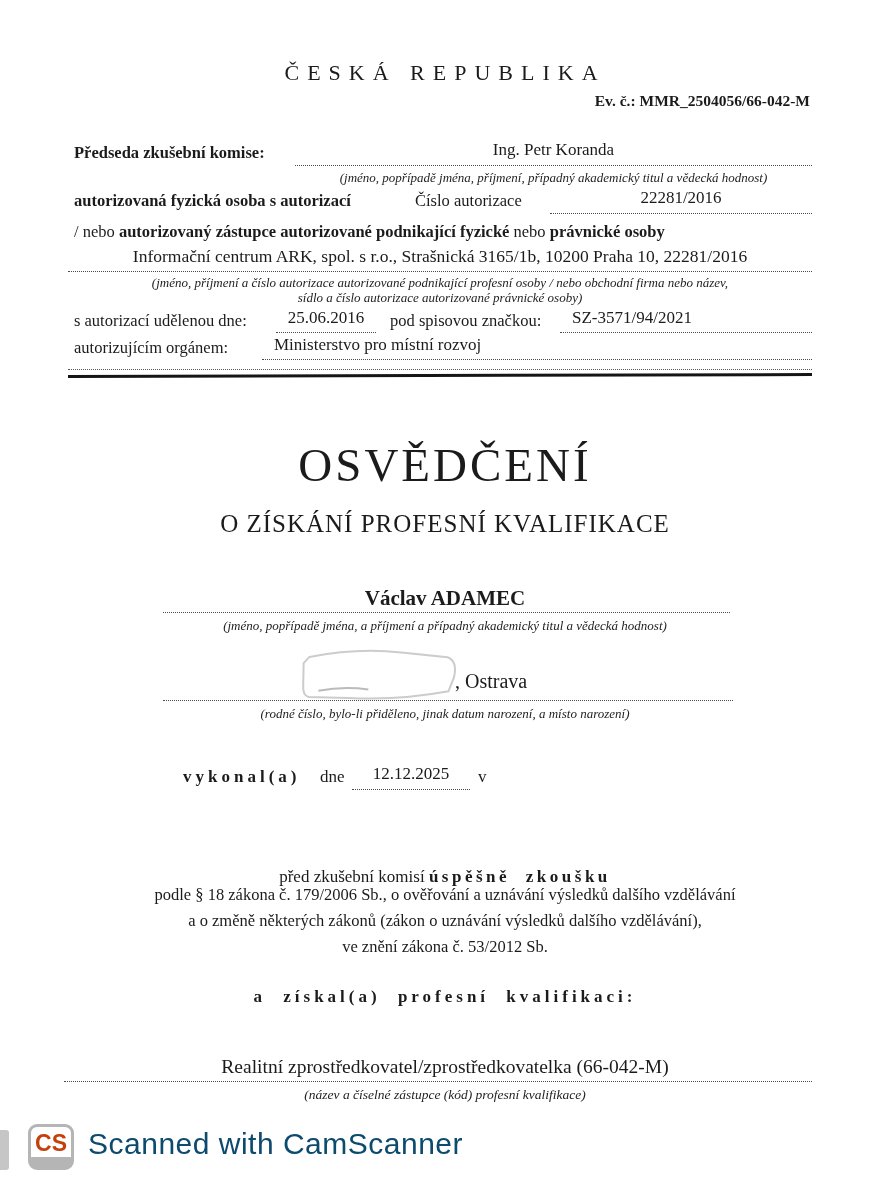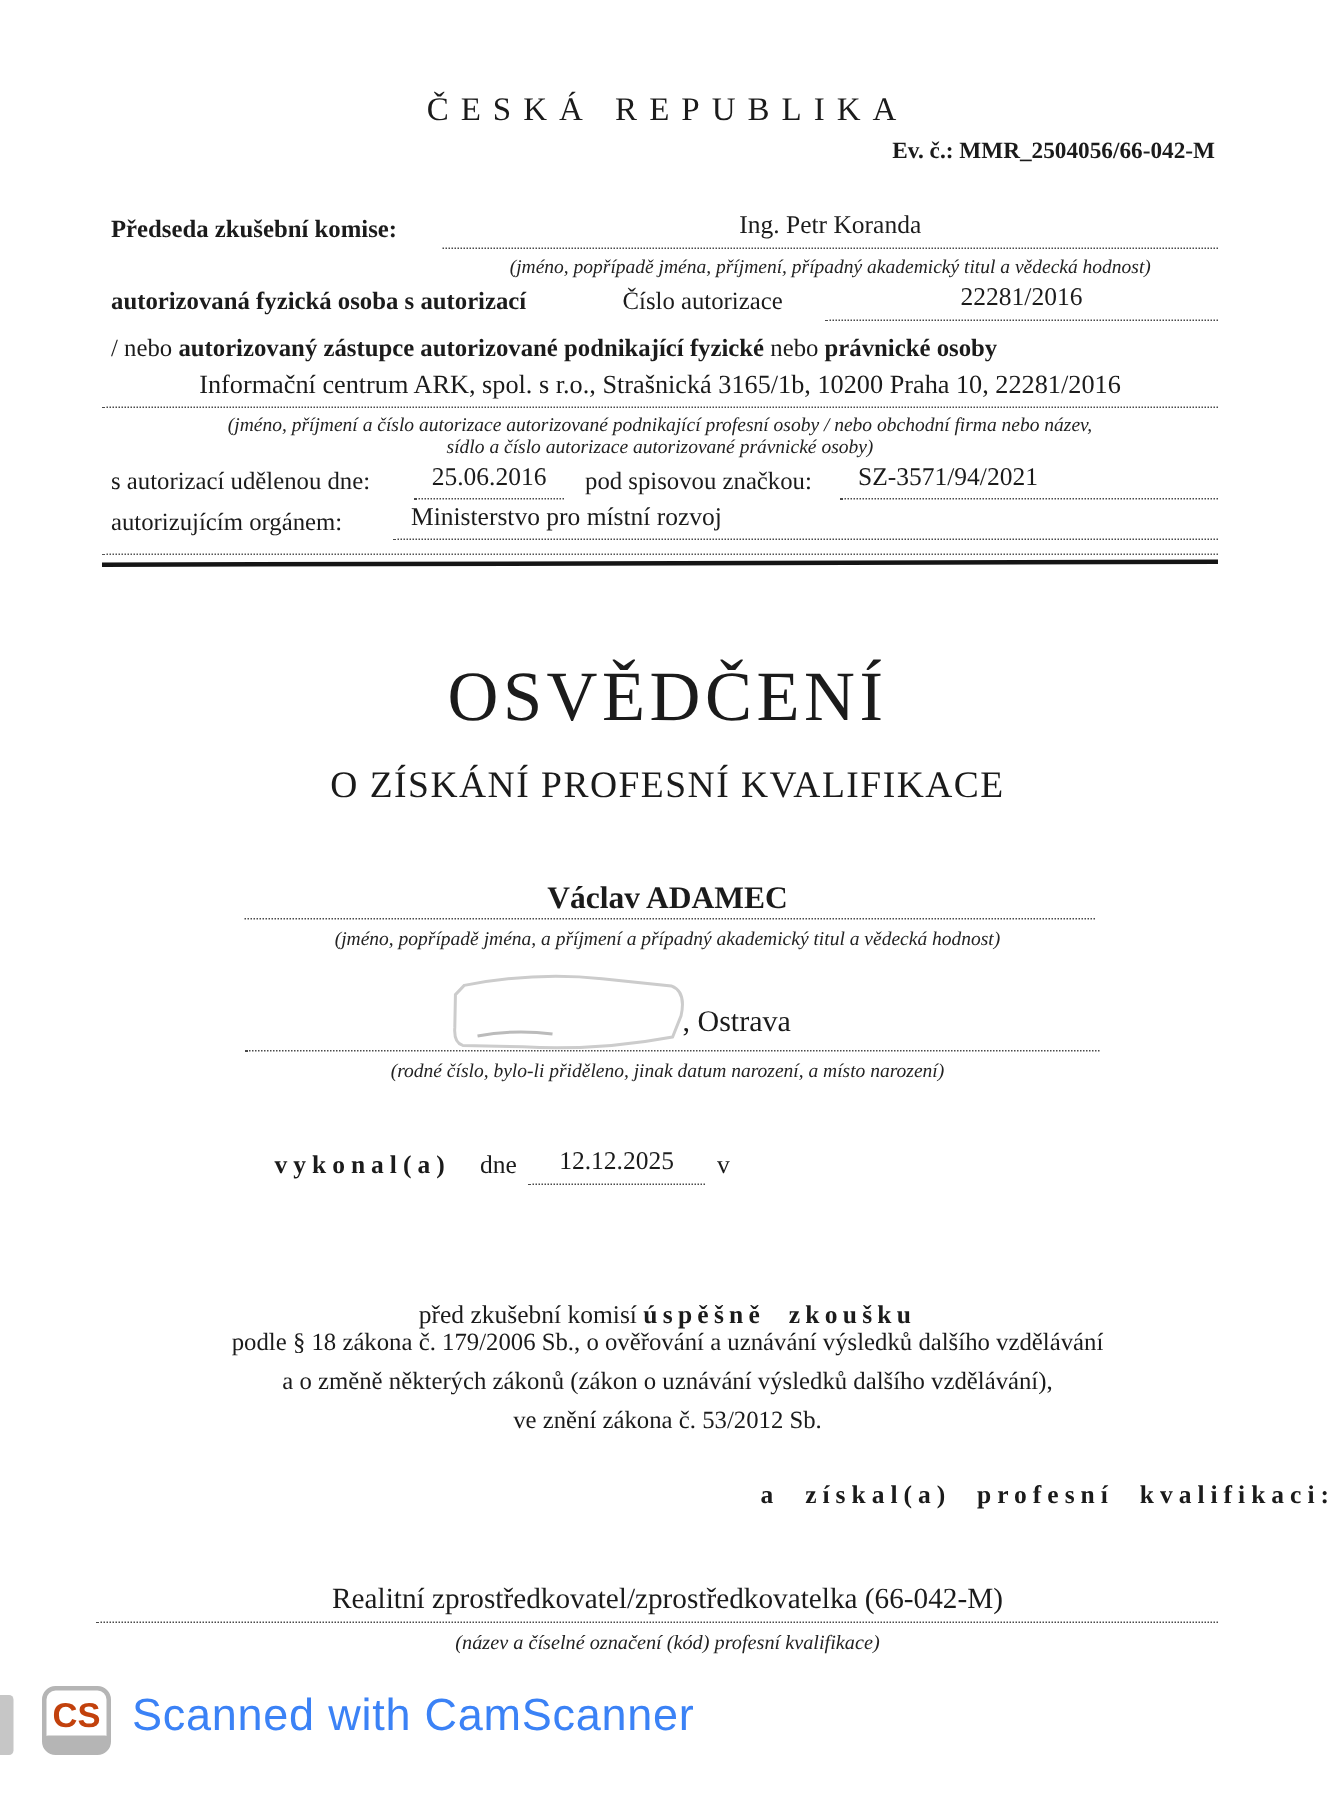--- a/index.html
+++ b/index.html
@@ -59,21 +59,21 @@
     background: #b5b5b5; border-radius: 2px 2px 7px 7px;
   }
   .cs-edge {
     position: absolute; left: 0; top: 1130px;
     width: 9px; height: 40px; background: #c6c6c6;
     border-radius: 0 3px 3px 0;
   }
   .cs-text {
     position: absolute; left: 88px; top: 1127px;
     font-family: "Liberation Sans", sans-serif;
-    font-size: 30px; color: #3b82f6; letter-spacing: 0.5px;
+    font-size: 30px; color: #0c4a6e; letter-spacing: 0.5px;
   }
 </style>
 </head>
 <body>
 
 <div class="page">
 
   <div class="abs country center">ČESKÁ REPUBLIKA</div>
   <div class="abs ev-number">Ev. č.: MMR_2504056/66-042-M</div>
 
@@ -146,25 +146,25 @@
     <span>před zkušební komisí </span>
     <span class="bold" style="letter-spacing:3.5px; word-spacing:8px;">úspěšně zkoušku</span>
   </div>
 
   <div class="abs center" style="left:0; top:882px; width:100%; font-size:16.5px; line-height:26px;">
     <span style="display:block;">podle § 18 zákona č. 179/2006 Sb., o ověřování a uznávání výsledků dalšího vzdělávání</span>
     <span style="display:block;">a o změně některých zákonů (zákon o uznávání výsledků dalšího vzdělávání),</span>
     <span style="display:block;">ve znění zákona č. 53/2012 Sb.</span>
   </div>
 
-  <div class="abs center spaced-bold" style="left:0; top:987px; width:100%; font-size:17px; word-spacing:9px;text-align:right;">a získal(a) profesní kvalifikaci:</div>
+  <div class="abs center spaced-bold" style="left:0; top:987px; width:100%; font-size:17px; word-spacing:9px;">a získal(a) profesní kvalifikaci:</div>
 
   <div class="abs center" style="left:0; top:1056px; width:100%; font-size:19.5px;">Realitní zprostředkovatel/zprostředkovatelka (66-042-M)</div>
   <div class="abs dotline" style="left:64px; top:1081px; width:748px; height:0;"></div>
-  <div class="abs caption center" style="left:83px; top:1087px; width:724px; font-size:13.5px;">(název a číselné označení (kód) profesní kvalifikace)</div>
+  <div class="abs caption center" style="left:83px; top:1087px; width:724px; font-size:13.5px;">(název a číselné zástupce (kód) profesní kvalifikace)</div>
 
   <div class="cs-edge"></div>
   <div class="cs-logo">
     <span>CS</span>
     <span class="bar"></span>
   </div>
   <div class="cs-text">Scanned with CamScanner</div>
 
 </div>
 

